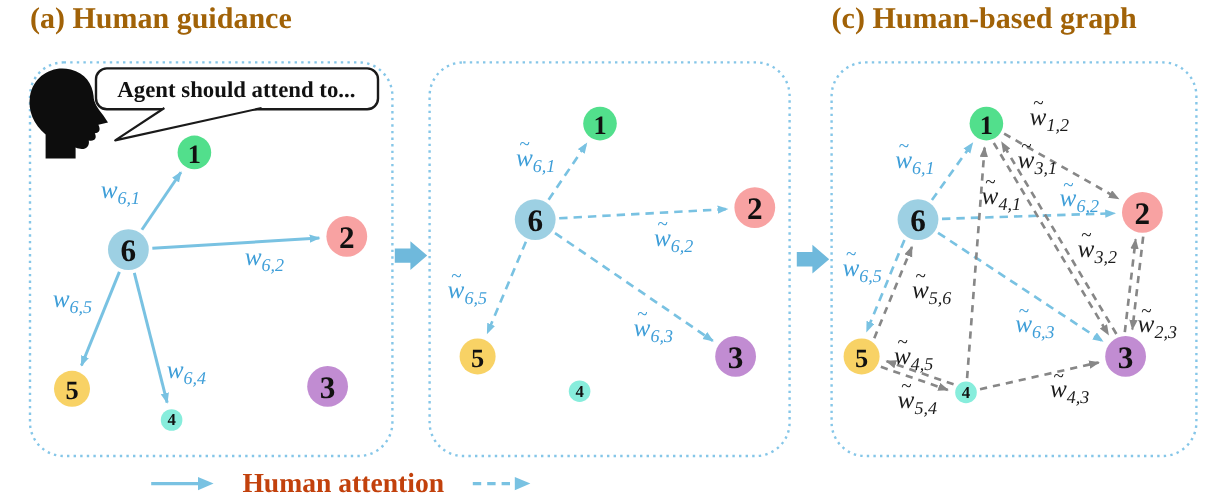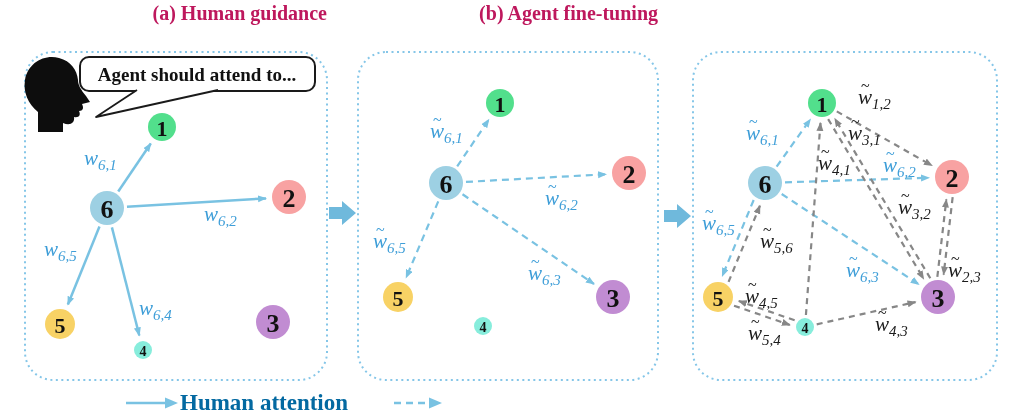--- a/index.html
+++ b/index.html
@@ -1,25 +1,25 @@
 <!DOCTYPE html>
 <html><head>
 <meta charset="utf-8">
 <style>
   html,body{margin:0;padding:0;background:#fff;}
   #canvas{position:relative;width:1024px;height:420px;background:#ffffff;overflow:hidden;
           font-family:"Liberation Serif", serif;}
   #fig{position:absolute;left:0;top:0;}
-  .panel-title{position:absolute;top:2px;text-align:right;font-weight:bold;
-               font-size:20px;color:#be185d;letter-spacing:0px;}
+  .panel-title{position:absolute;top:2px;text-align:left;font-weight:bold;
+               font-size:25px;color:#a16207;letter-spacing:0px;}
   #title-a{left:25px;width:302px;}
   #title-b{left:358px;width:300px;}
   #title-c{left:693px;width:304px;}
   .legend-item{position:absolute;top:388px;height:30px;display:flex;align-items:center;}
-  .legend-item .lbl{font-weight:bold;font-size:23px;color:#0369a1;margin-left:0;white-space:nowrap;}
+  .legend-item .lbl{font-weight:bold;font-size:23px;color:#c2410c;margin-left:22px;white-space:nowrap;}
   #leg-1{left:124px;}
   #leg-2{left:392px;}
   #leg-3{left:684px;}
   .legend-item svg{display:block;}
 </style>
 </head>
 <body>
 
 <div id="canvas">
   <svg id="fig" width="1024" height="420">
@@ -132,21 +132,21 @@
       <text x="745" y="303" font-size="21" font-style="italic" fill="#1C1C1C" font-family="&quot;Liberation Serif&quot;, serif">w<tspan dy="5" font-size="15">4,5</tspan></text>
       <text x="751" y="327" font-size="16" fill="#1C1C1C" font-family="&quot;Liberation Serif&quot;, serif">~</text>
       <text x="748" y="340" font-size="21" font-style="italic" fill="#1C1C1C" font-family="&quot;Liberation Serif&quot;, serif">w<tspan dy="5" font-size="15">5,4</tspan></text>
       <text x="878" y="318" font-size="16" fill="#1C1C1C" font-family="&quot;Liberation Serif&quot;, serif">~</text>
       <text x="875" y="331" font-size="21" font-style="italic" fill="#1C1C1C" font-family="&quot;Liberation Serif&quot;, serif">w<tspan dy="5" font-size="15">4,3</tspan></text>
       <polygon points="329,207 342,207 342,201 356,213 342,225 342,219 329,219" fill="#6FB9DC"></polygon>
       <polygon points="664,210 677,210 677,204 691,216 677,228 677,222 664,222" fill="#6FB9DC"></polygon>
     </svg>
 
   <div class="panel-title" id="title-a">(a) Human guidance</div>
-  <div class="panel-title" id="title-b">(b) Agent fine-tuning</div>
+  <div class="panel-title" id="title-c">(c) Human-based graph</div>
 
   <div class="legend-item" id="leg-1">
     <svg width="56" height="16">
       <line x1="2" y1="8" x2="42" y2="8" stroke-width="2.6" stroke="#79C2E2"></line>
       <polygon points="41,2.5 54,8 41,13.5" fill="#79C2E2"></polygon>
     </svg>
     <span class="lbl">Human attention</span>
   </div>
   <div class="legend-item" id="leg-2">
     <svg width="52" height="16">

